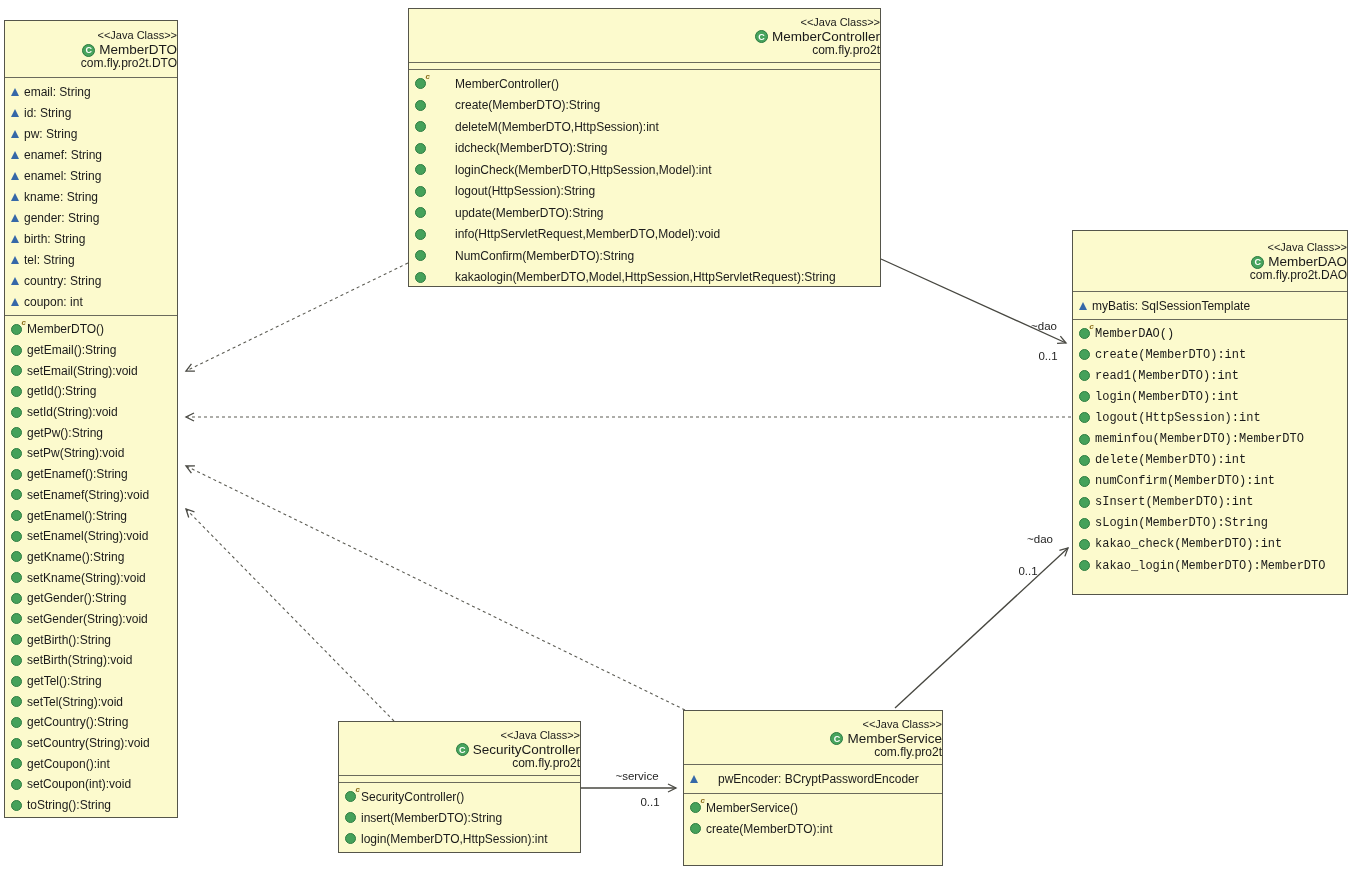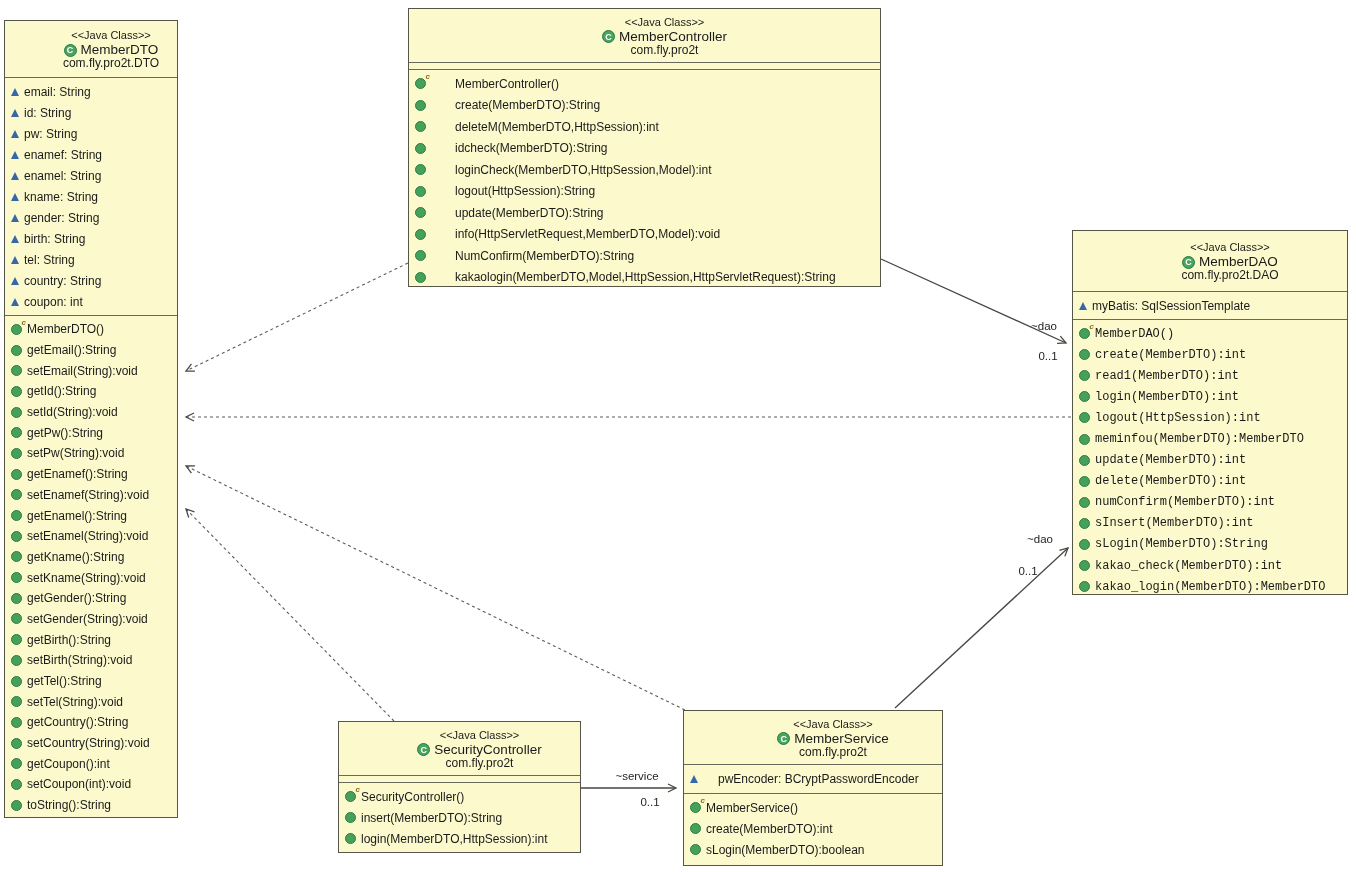--- a/index.html
+++ b/index.html
@@ -8,21 +8,21 @@
     font-family:"Liberation Sans",sans-serif;color:#1a1a1a;
   }
   svg.edges{position:absolute;left:0;top:0;width:1356px;height:872px;}
   svg text{font-family:"Liberation Sans",sans-serif;font-size:11.5px;fill:#1f1f1f;}
 
   .uml-class{
     position:absolute;background:#fcfacd;border:1.5px solid #55554a;
     box-sizing:border-box;overflow:hidden;
   }
   .uml-header{
-    display:flex;flex-direction:column;justify-content:center;align-items:center;
+    display:flex;flex-direction:column;justify-content:center;align-items:flex-end;
     border-bottom:1px solid #6a6a5c;box-sizing:border-box;padding-left:40px;
   }
   .stereotype{font-size:11px;line-height:13px;}
   .cls-name-row{display:flex;align-items:center;gap:4px;line-height:16px;}
   .class-icon{
     width:13px;height:13px;border-radius:50%;background:#48a45e;border:1px solid #2a7a40;
     color:#ffffff;font-size:9px;font-weight:bold;display:inline-flex;
     align-items:center;justify-content:center;box-sizing:border-box;
   }
   .cls-name{font-size:13.5px;font-weight:normal;}
@@ -391,24 +391,20 @@
         <div class="row">
           <span class="m-icon"></span>
           <span class="lbl">logout(HttpSession):int</span>
         </div>
 
         <div class="row">
           <span class="m-icon"></span>
           <span class="lbl">meminfou(MemberDTO):MemberDTO</span>
         </div>
 
-        <div class="row">
-          <span class="m-icon"></span>
-          <span class="lbl">update(MemberDTO):int</span>
-        </div>
 
         <div class="row">
           <span class="m-icon"></span>
           <span class="lbl">delete(MemberDTO):int</span>
         </div>
 
         <div class="row">
           <span class="m-icon"></span>
           <span class="lbl">numConfirm(MemberDTO):int</span>
         </div>
@@ -487,20 +483,16 @@
         <div class="row ctor">
           <span class="m-icon"></span>
           <span class="lbl">MemberService()</span>
         </div>
 
         <div class="row">
           <span class="m-icon"></span>
           <span class="lbl">create(MemberDTO):int</span>
         </div>
 
-        <div class="row">
-          <span class="m-icon"></span>
-          <span class="lbl">sLogin(MemberDTO):boolean</span>
-        </div>
       </div>
   </div>
 
 </div>
 
 </body></html>

